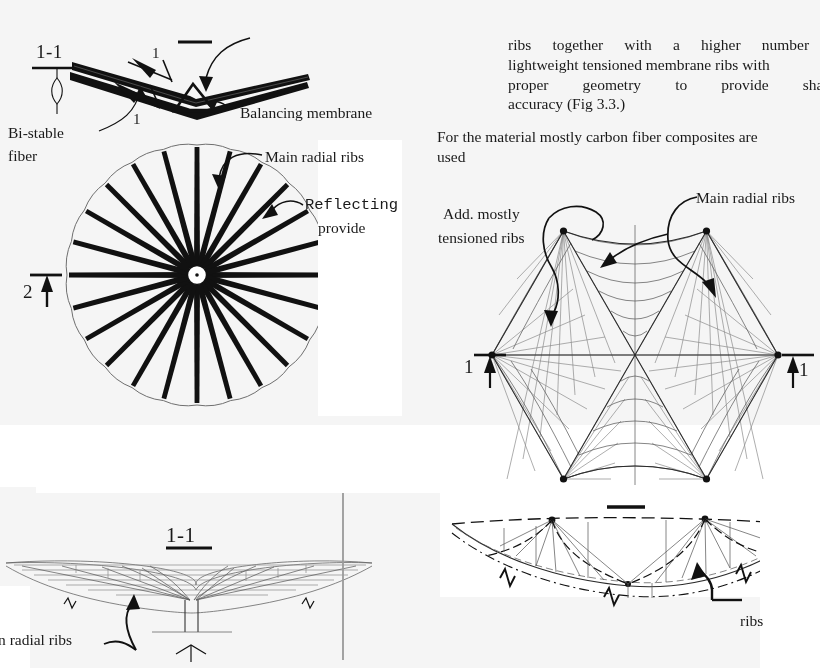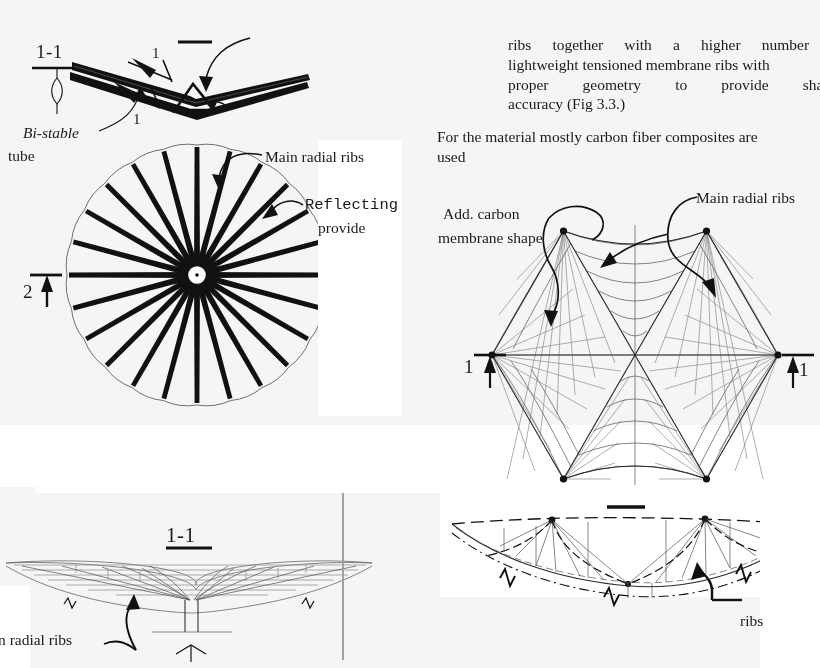--- a/index.html
+++ b/index.html
@@ -492,45 +492,46 @@
   <div class="plate plate-w-2"></div>
   <div class="plate plate-w-4"></div>
   <div class="plate plate-w-5"></div>
 
   <div class="txt sec-title" style="left:36px; top:40px;">1-1</div>
 
   <div class="txt secnum-sm" style="left:152px; top:44px;">1</div>
 
   <div class="txt secnum-sm" style="left:133px; top:110px;">1</div>
 
-  <div class="txt label" style="left:23px; top:123px; width:110px;font-style:italic;">Bi-stable</div>
-  <div class="txt label" style="left:8px; top:146px; width:110px;">tube</div>
-
+  <div class="txt label" style="left:8px; top:123px; width:110px;">Bi-stable</div>
+  <div class="txt label" style="left:8px; top:146px; width:110px;">fiber</div>
+
+  <div class="txt label" style="left:240px; top:103px;">Balancing membrane</div>
 
   <div class="txt label" style="left:265px; top:147px;">Main radial ribs</div>
 
   <div class="txt label" style="left:305px; top:196px;font-family:Liberation Mono, monospace;">Reflecting</div>
   <div class="txt label" style="left:318px; top:218px;">provide</div>
 
   <div class="txt secnum" style="left:23px; top:280px;">2</div>
 
   <div class="txt body-par" style="left:508px; top:35px; width:330px;">
     <div style="text-align:justify; text-align-last:justify;">ribs together with a higher number o</div>
     <div>lightweight tensioned membrane ribs with</div>
     <div style="text-align:justify; text-align-last:justify;">proper geometry to provide shape</div>
     <div>accuracy (Fig 3.3.)</div>
   </div>
 
   <div class="txt body-par" style="left:437px; top:127px; width:395px;">
     <div>For the material mostly carbon fiber composites are</div>
     <div>used</div>
   </div>
 
-  <div class="txt label" style="left:443px; top:204px;">Add. carbon</div>
-  <div class="txt label" style="left:438px; top:228px;">membrane shape</div>
+  <div class="txt label" style="left:443px; top:204px;">Add. mostly</div>
+  <div class="txt label" style="left:438px; top:228px;">tensioned ribs</div>
 
   <div class="txt label" style="left:696px; top:188px;">Main radial ribs</div>
 
   <div class="txt secnum" style="left:464px; top:355px;">1</div>
   <div class="txt secnum" style="left:799px; top:358px;">1</div>
 
   <div class="txt sec-title" style="left:166px; top:522px; font-size:21px;">1-1</div>
 
   <div class="txt label" style="left:-2px; top:630px;">n radial ribs</div>
 

